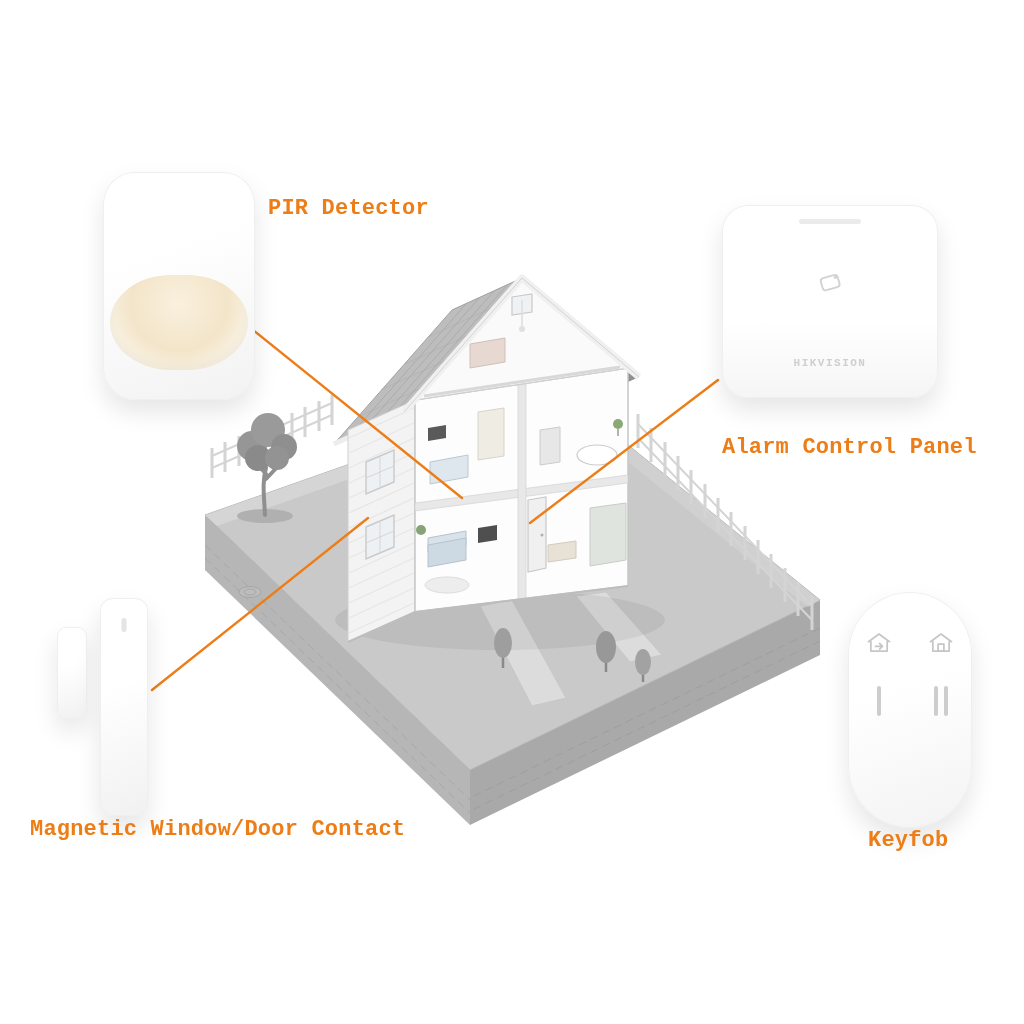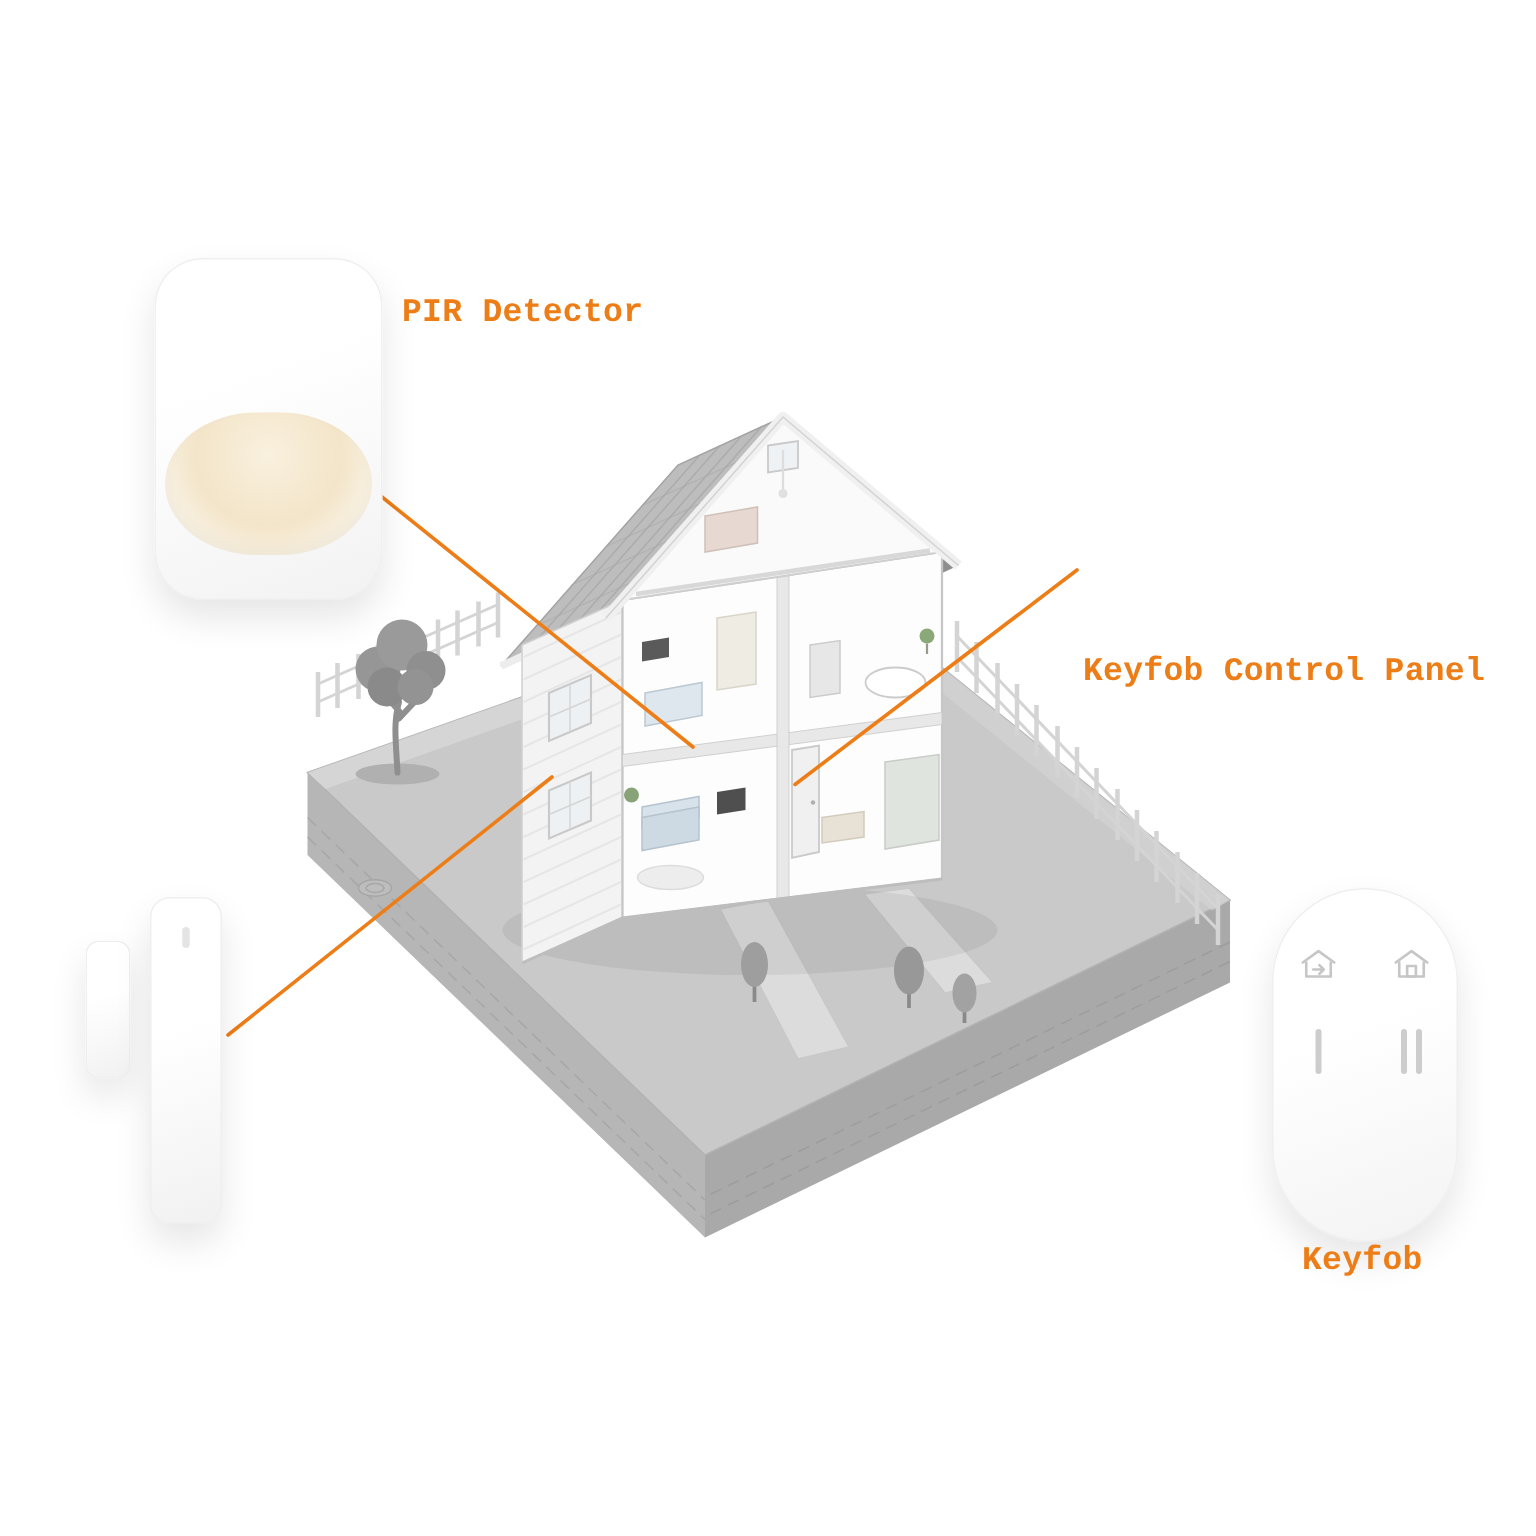--- a/index.html
+++ b/index.html
@@ -181,26 +181,35 @@
       <line class="connector" x1="718" y1="380" x2="530" y2="523"></line>
       <line class="connector" x1="152" y1="690" x2="368" y2="518"></line>
     </g>
   </svg>
 
   <div class="device pir">
     <div class="pir-lens"></div>
   </div>
   <div class="dev-label" style="left:268px;top:196px;">PIR Detector</div>
 
-  <div class="dev-label" style="left:722px;top:435px;">Keyfob Control Panel</div>
+  <div class="device panel">
+    <div class="panel-slit"></div>
+    <svg class="panel-nfc" width="30" height="30" viewBox="0 0 24 24">
+      <rect x="5" y="7.5" width="14" height="10" rx="2.5" fill="none" stroke="#d2d2d2" stroke-width="1.5" transform="rotate(-16 12 12)"></rect>
+      <circle cx="16.3" cy="8.2" r="1.3" fill="#d2d2d2"></circle>
+    </svg>
+    <div class="panel-brand">HIKVISION</div>
+  </div>
+  <div class="dev-label" style="left:722px;top:435px;">Alarm Control Panel</div>
 
   <div class="device contact-small"></div>
   <div class="device contact-big">
     <div class="contact-slot"></div>
   </div>
+  <div class="dev-label" style="left:30px;top:817px;">Magnetic Window/Door Contact</div>
 
   <div class="device keyfob">
     <div class="keyfob-grid">
       <svg class="kf-icon" viewBox="0 0 24 24" fill="none" stroke="#c6c6c6" stroke-width="1.5" stroke-linecap="round" stroke-linejoin="round">
         <path d="M3,10 L12,3.5 L21,10"></path>
         <path d="M5,10 L5,18 L19,18 L19,10"></path>
         <path d="M9,14 L15,14 M12.5,11.5 L15,14 L12.5,16.5"></path>
       </svg>
       <svg class="kf-icon" viewBox="0 0 24 24" fill="none" stroke="#c6c6c6" stroke-width="1.5" stroke-linecap="round" stroke-linejoin="round">
         <path d="M3,10 L12,3.5 L21,10"></path>

